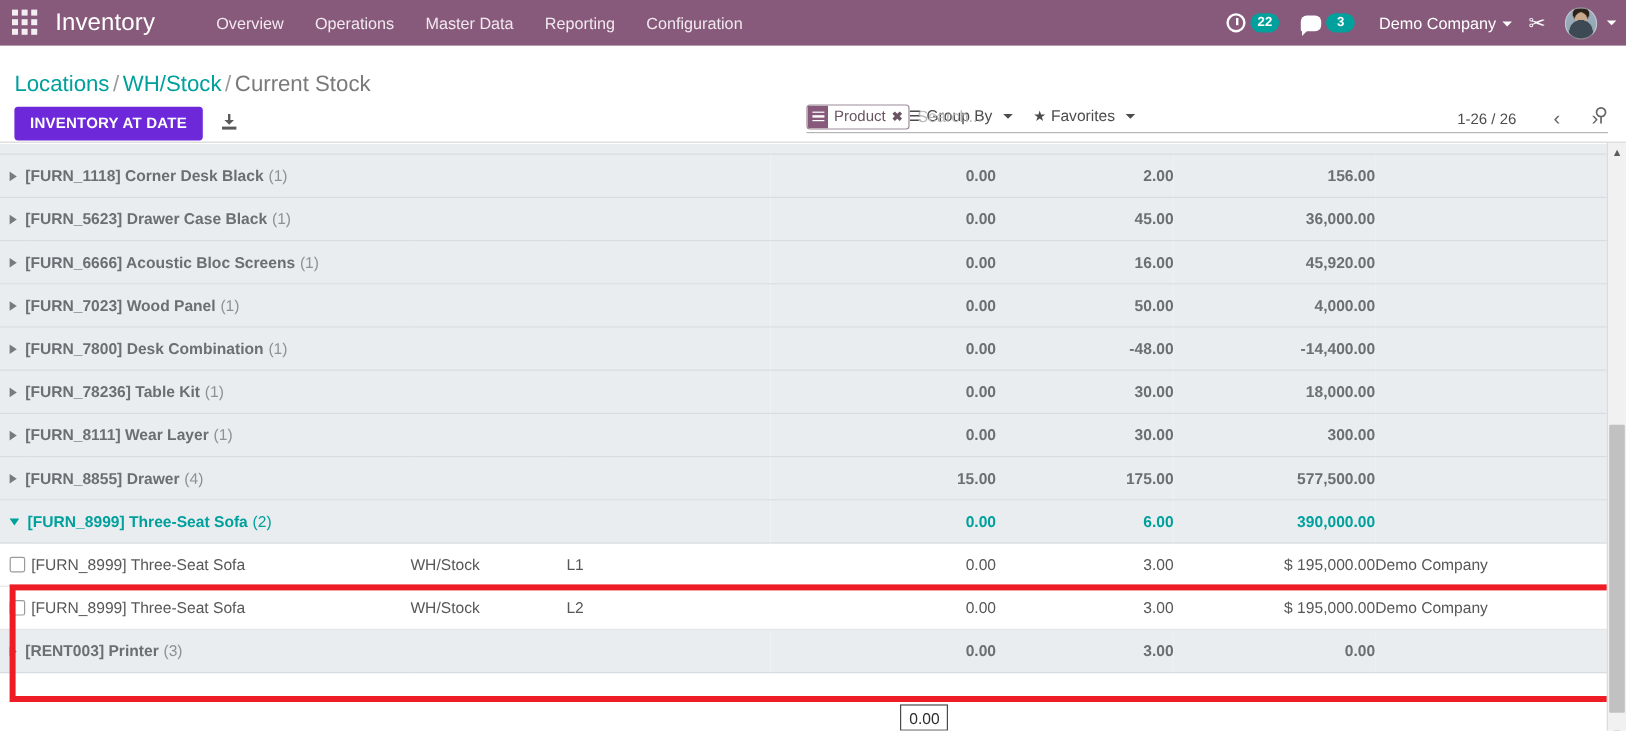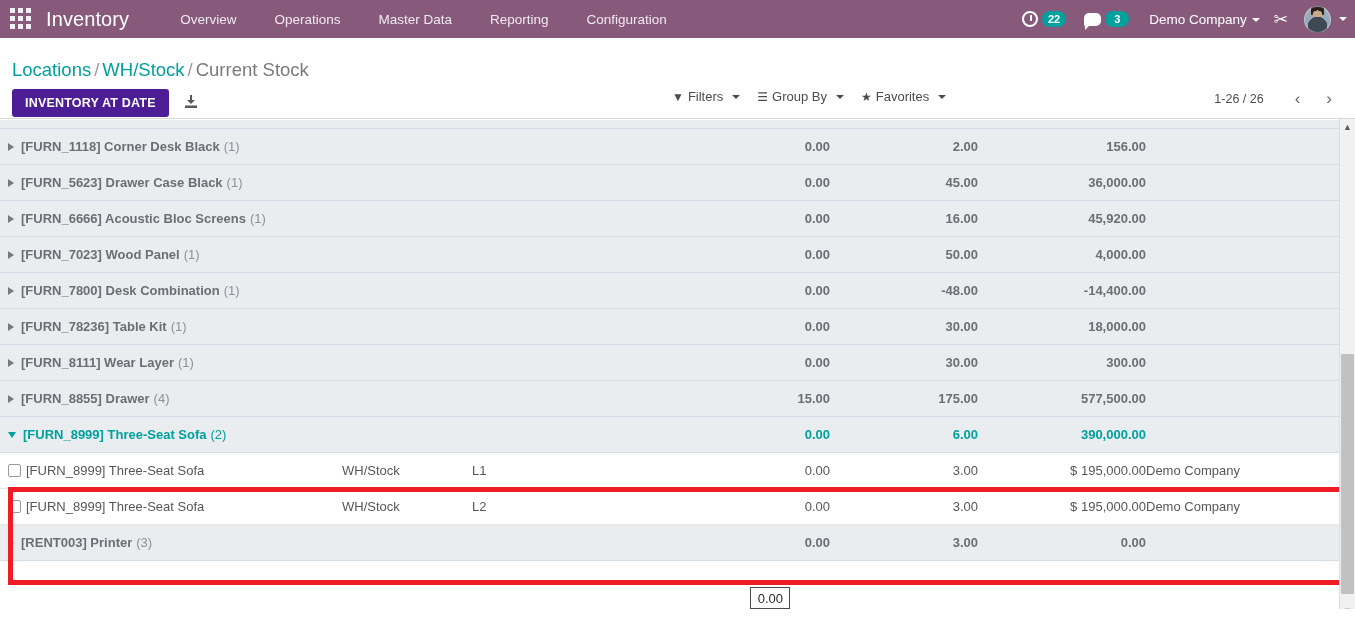--- a/index.html
+++ b/index.html
@@ -46,21 +46,21 @@
     color: #ffffff;
     font-size: 20px;
     font-weight: 400;
     letter-spacing: .1px;
     margin-right: 38px;
     cursor: pointer;
   }
   .nav-menu {
     display: flex;
     align-items: center;
-    gap: 12px;
+    gap: 0px;
   }
   .nav-menu .nav-item {
     color: #f1e9ef;
     font-size: 13.5px;
     padding: 9px 13px;
     cursor: pointer;
     white-space: nowrap;
   }
 
   .nav-right {
@@ -252,21 +252,21 @@
     line-height: 1;
   }
 
   .cp-row-2 {
     display: flex;
     align-items: center;
     padding: 8px 16px 0 12px;
     position: relative;
   }
   .btn-primary {
-    background: #4c1d95;
+    background: #6d28d9;
     color: #ffffff;
     border: none;
     font-size: 12.5px;
     font-weight: bold;
     letter-spacing: .2px;
     padding: 7px 13px;
     border-radius: 3px;
     cursor: pointer;
     font-family: "Liberation Sans", sans-serif;
     text-transform: uppercase;
@@ -573,20 +573,35 @@
         </div>
       </div>
 
       <div class="pager">
         <span class="pager-count">1-26 / 26</span>
         <span class="pager-arrow">‹</span>
         <span class="pager-arrow">›</span>
       </div>
     </div>
 
+    <div class="search-area">
+      <div class="searchview">
+        <div class="facet">
+          <span class="facet-ic">
+              <i></i>
+              <i></i>
+              <i></i>
+            </span>
+          <span class="facet-label">Product</span>
+          <span class="facet-x">✖</span>
+        </div>
+        <input class="search-input" type="text" placeholder="Search..." style="">
+        <span class="search-magnifier">⚲</span>
+      </div>
+    </div>
   </div>
 
   <div class="list-wrap">
     <table class="list">
       <colgroup>
         <col class="c-check">
           <col class="c-name">
           <col class="c-loc">
           <col class="c-lot">
         <col class="c-res">

